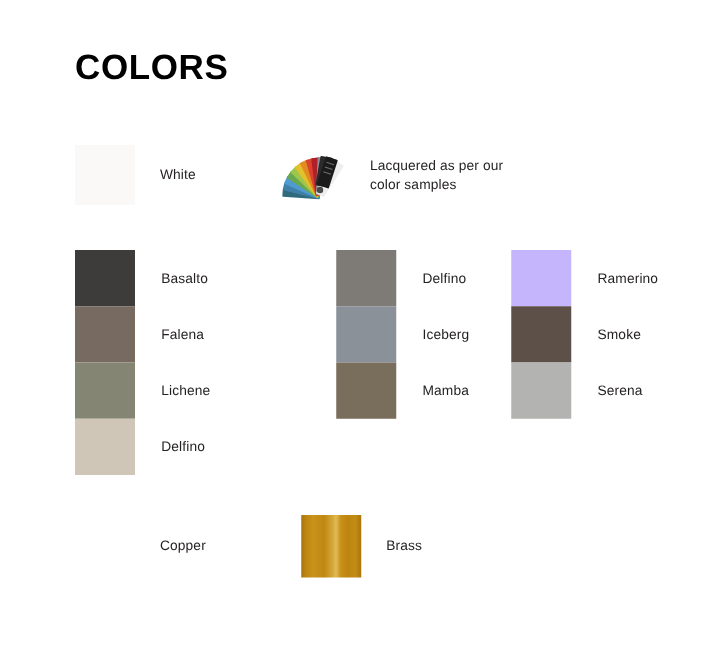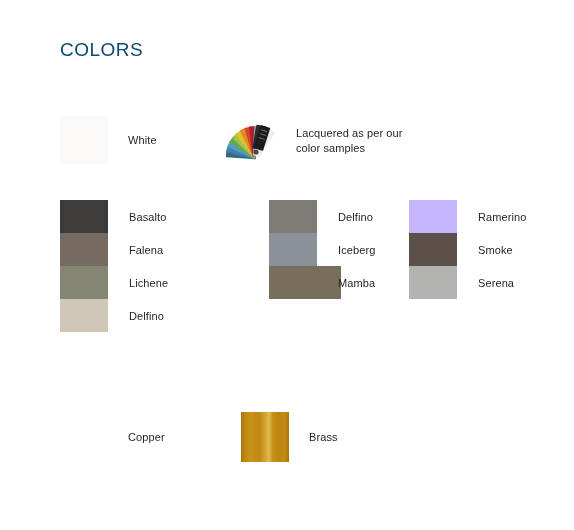--- a/index.html
+++ b/index.html
@@ -19,24 +19,24 @@
   #page {
     position: absolute;
     inset: 0;
   }
 
   
   .page-title {
     position: absolute;
     left: 60px;
     top: 40px;
-    font-size: 19px;
-    font-weight: 400;
+    font-size: 28px;
+    font-weight: 700;
     letter-spacing: 0.5px;
-    color: #0c4a6e;
+    color: #000000;
     line-height: 1;
   }
 
   
   .entry {
     position: absolute;
     display: flex;
     align-items: center;
   }
   .swatch {
@@ -80,21 +80,21 @@
     height: 50px;
   }
 
   
   .stack {
     position: absolute;
     width: 48px;
   }
   .stack .tile {
     width: 48px;
-    height: 33px;
+    height: 45px;
     position: relative;
   }
   .stack .tile .tile-label {
     position: absolute;
     left: 69px;
     top: 50%;
     transform: translateY(-50%);
     font-size: 11px;
     color: #231f20;
     white-space: nowrap;
@@ -243,21 +243,21 @@
     </div>
   </div>
 
   <div class="stack" id="stack-2">
     <div class="tile" id="tile-delfino" style="background: rgb(126, 122, 117);">
       <span class="tile-label">Delfino</span>
     </div>
     <div class="tile" id="tile-iceberg" style="background: rgb(138, 145, 153);">
       <span class="tile-label">Iceberg</span>
     </div>
-    <div class="tile" id="tile-mamba" style="background: rgb(121, 109, 92); padding-left: 24px;">
+    <div class="tile" id="tile-mamba" style="background: rgb(121, 109, 92);">
       <span class="tile-label">Mamba</span>
     </div>
   </div>
 
   <div class="stack" id="stack-3">
     <div class="tile" id="tile-ramerino" style="background: #c4b5fd;">
       <span class="tile-label">Ramerino</span>
     </div>
     <div class="tile" id="tile-smoke" style="background: rgb(93, 80, 72);">
       <span class="tile-label">Smoke</span>

